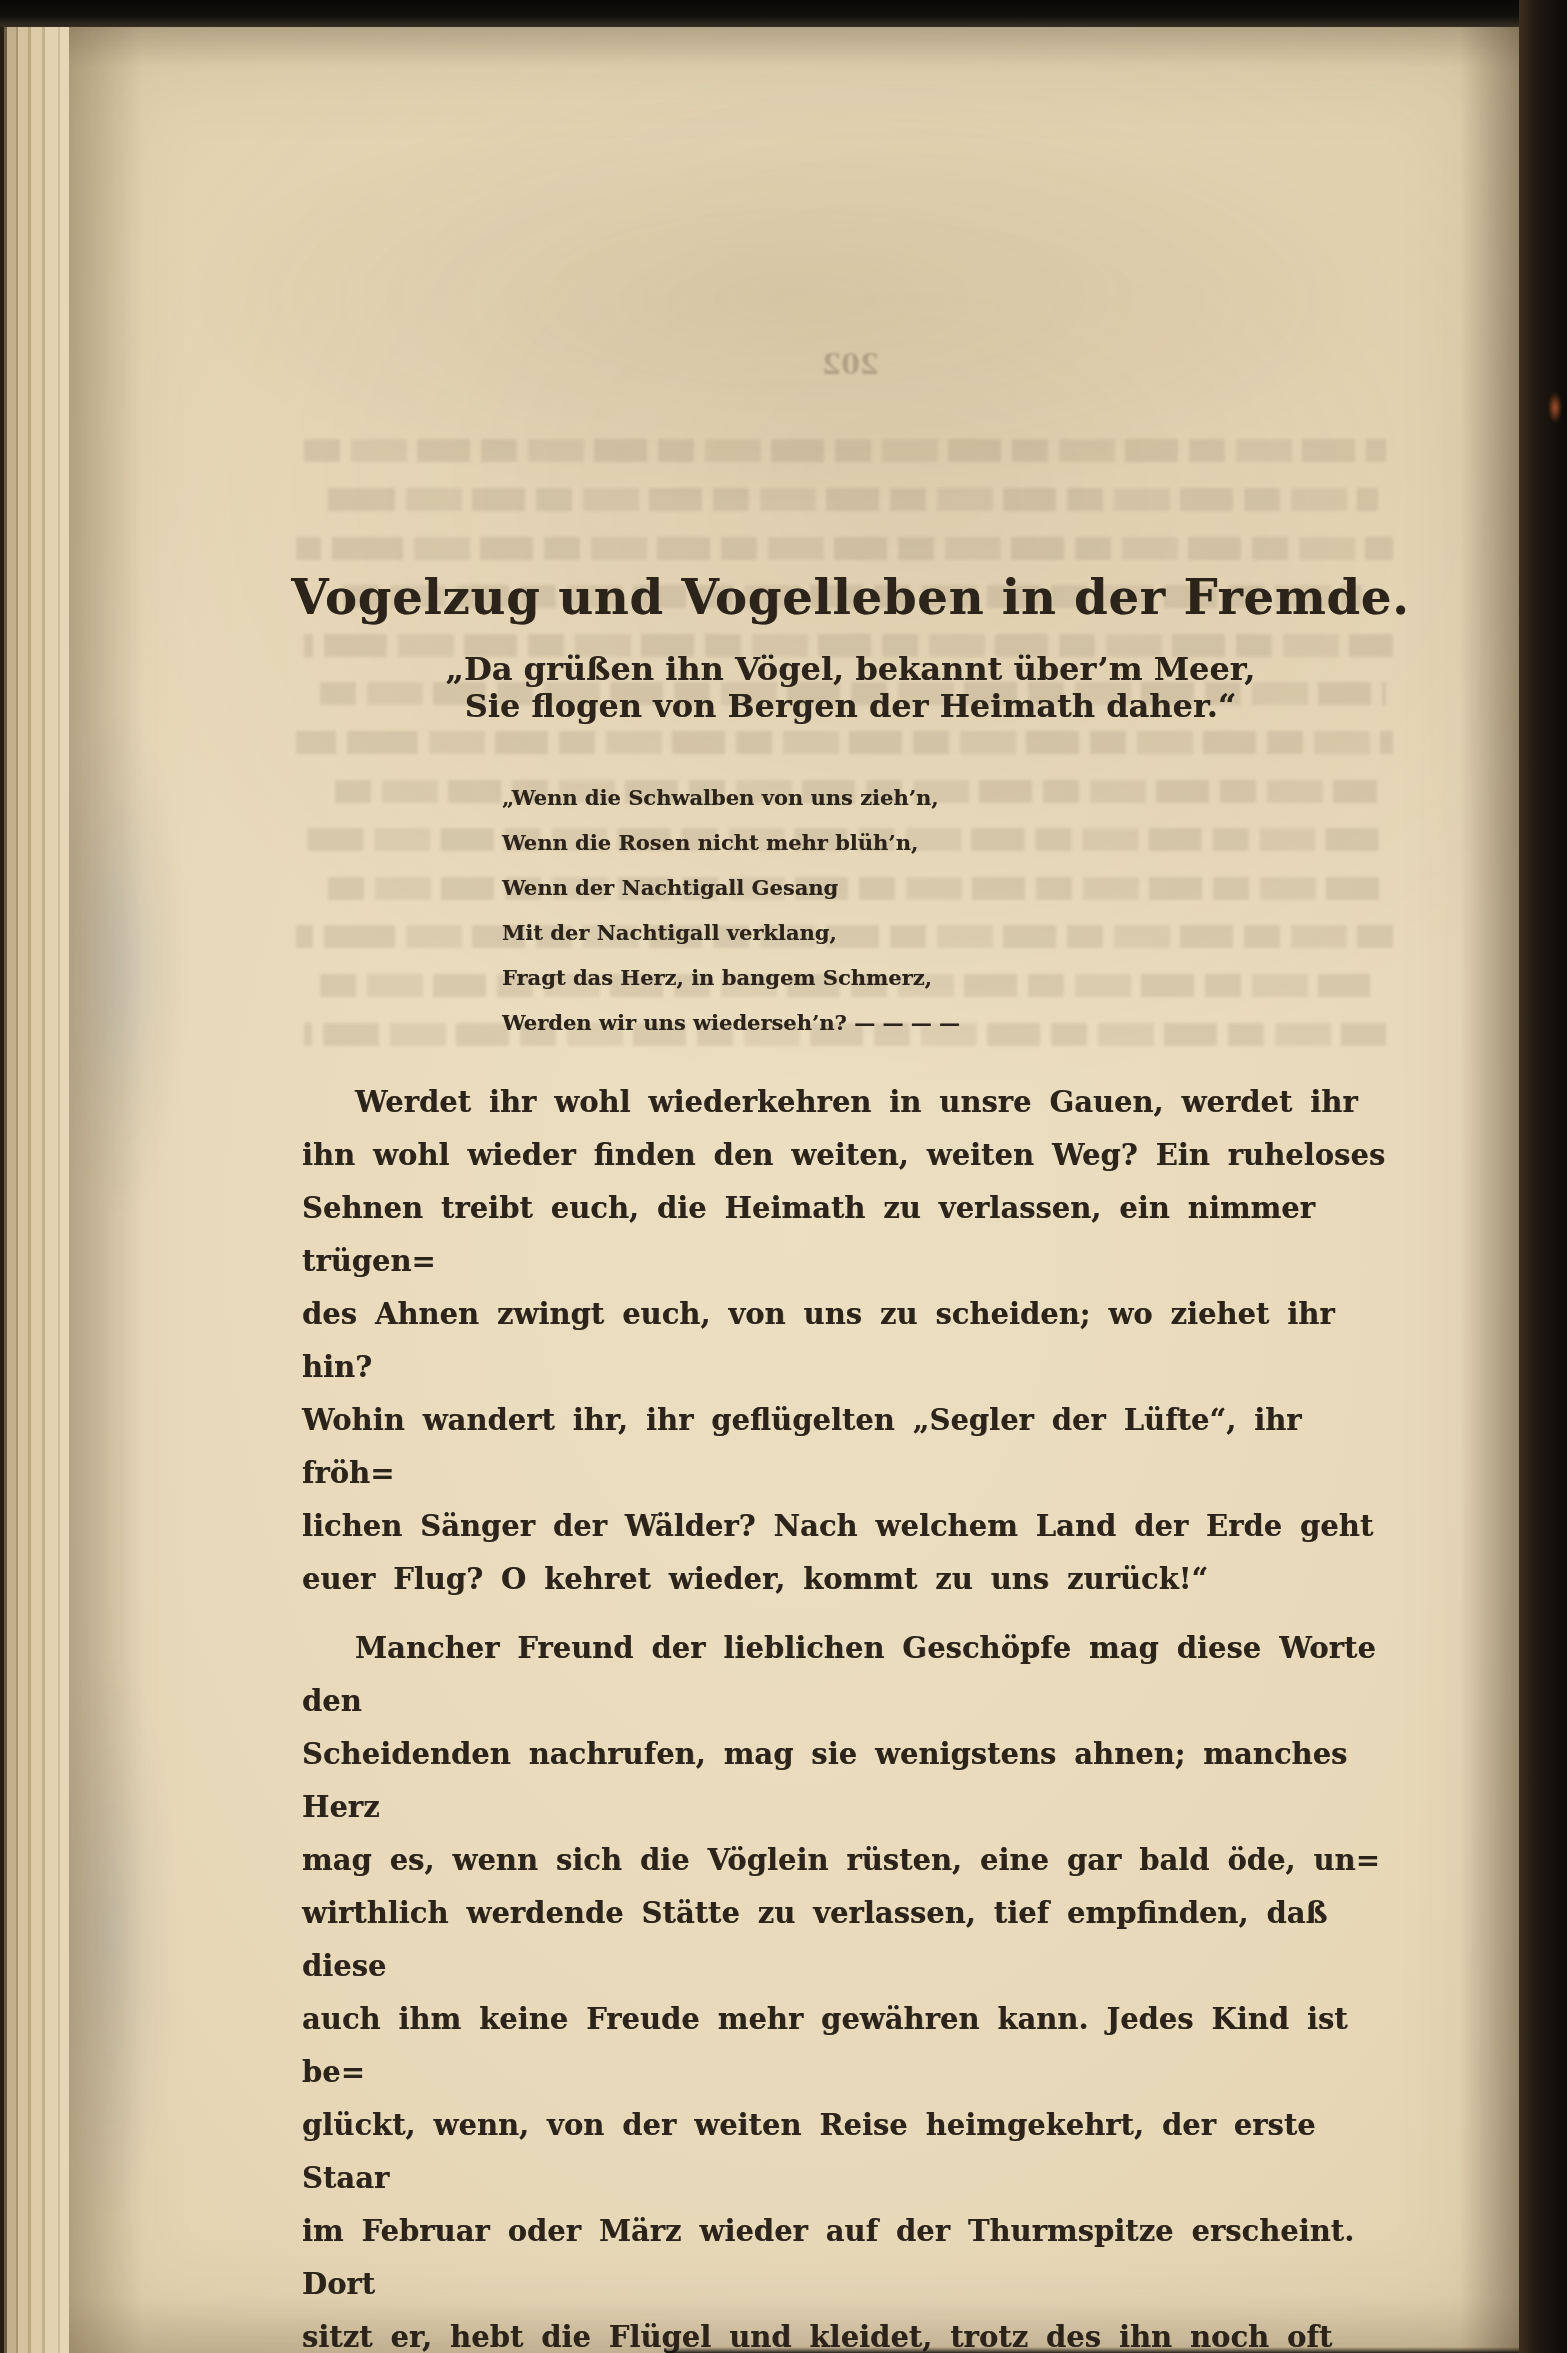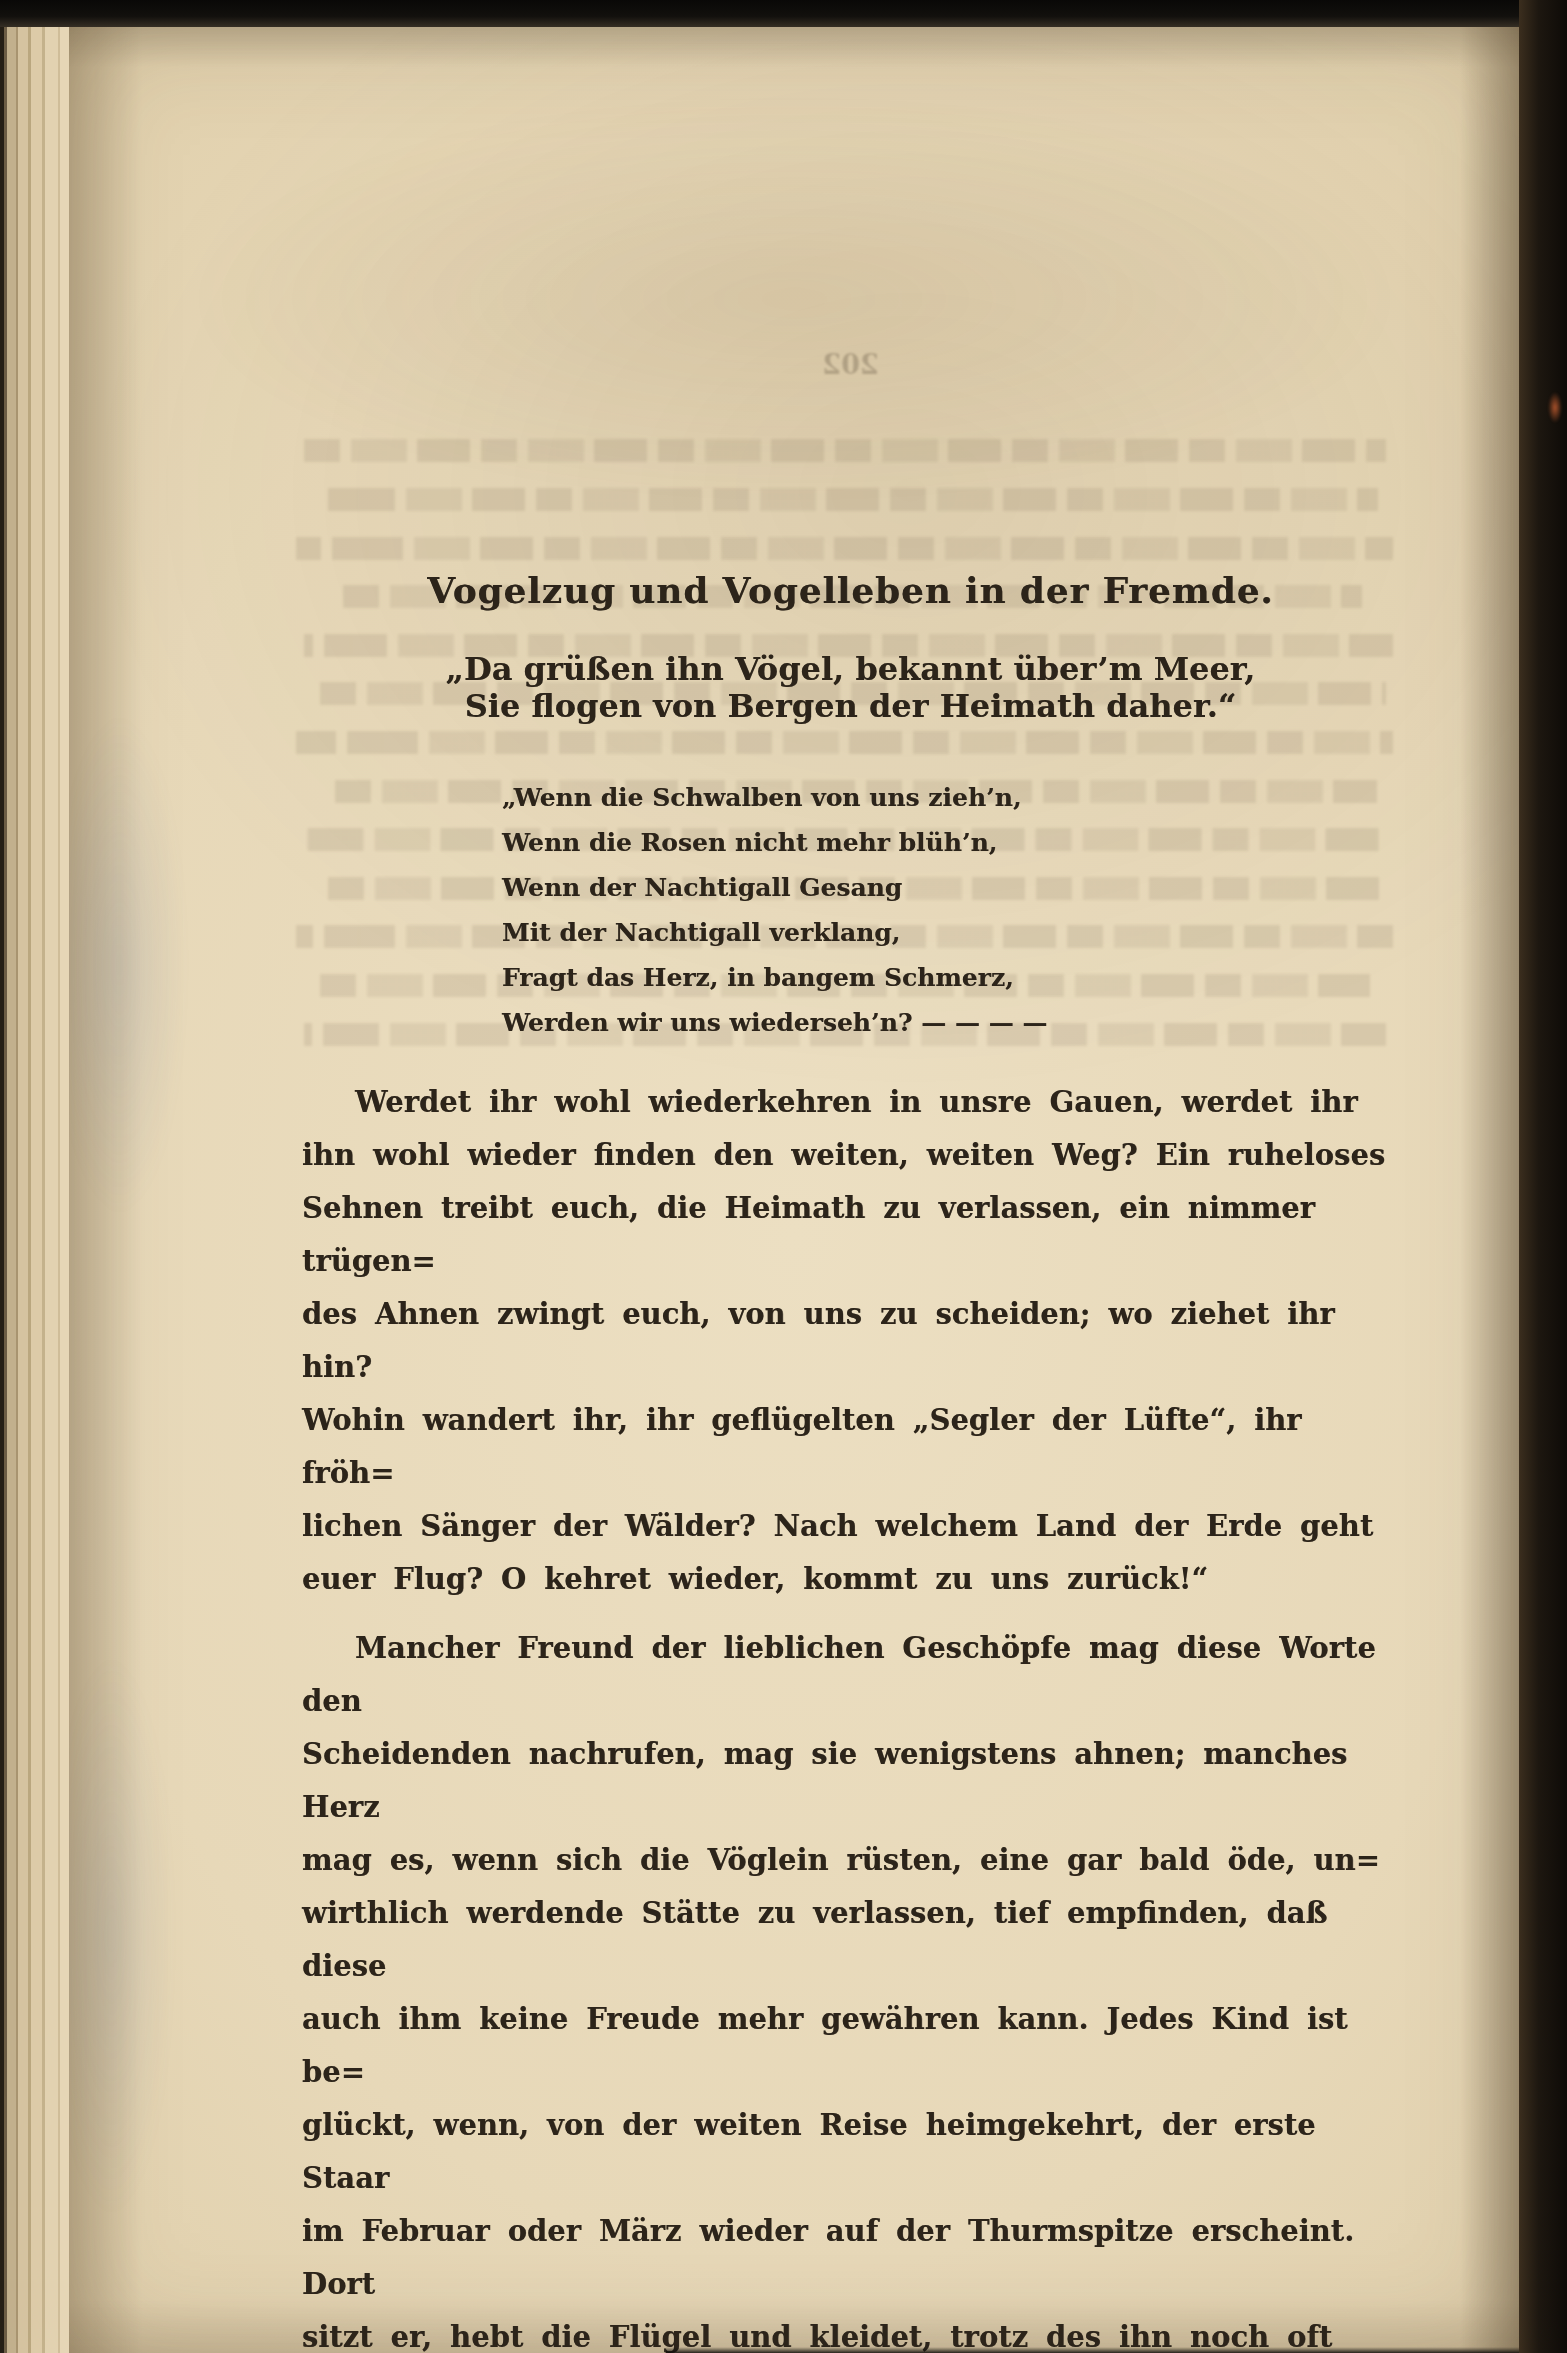--- a/index.html
+++ b/index.html
@@ -101,32 +101,32 @@
   
   .ghost-number{
     position:absolute;top:325px;left:217px;width:1129px;z-index:1;
     text-align:center;font-size:27px;font-weight:bold;color:#5d4f3c;
     opacity:.32;filter:blur(1.1px);transform:scaleX(-1);
   }
   
   .content-layer{position:absolute;inset:0;z-index:3;color:#2c241a;}
   .title{
     position:absolute;top:545px;left:217px;width:1129px;
-    text-align:center;font-size:36px;font-weight:bold;letter-spacing:0.8px;
+    text-align:center;font-size:48px;font-weight:bold;letter-spacing:0.8px;
     text-shadow:0.3px 0.3px 0.5px rgba(44,36,26,0.55);
   }
   .epigraph{
     position:absolute;top:627px;left:217px;width:1129px;
     text-align:center;font-size:32px;line-height:37px;font-weight:bold;
     white-space:pre-line;
     text-shadow:0.2px 0.2px 0.4px rgba(44,36,26,0.5);
   }
   .poem{
     position:absolute;top:751px;left:433px;width:862px;
-    font-size:25px;line-height:45px;font-weight:bold;
+    font-size:21px;line-height:45px;font-weight:bold;
     white-space:pre-line;
     text-shadow:0.2px 0.2px 0.4px rgba(44,36,26,0.5);
   }
   .body-text{
     position:absolute;top:1036px;left:217px;width:1135px;
     font-size:29px;line-height:53px;font-weight:bold;word-spacing:7.8px;
     text-shadow:0.3px 0.3px 0.5px rgba(44,36,26,0.5);
   }
   .body-text p{
     margin:16px;white-space:pre-line;text-indent:53px;

